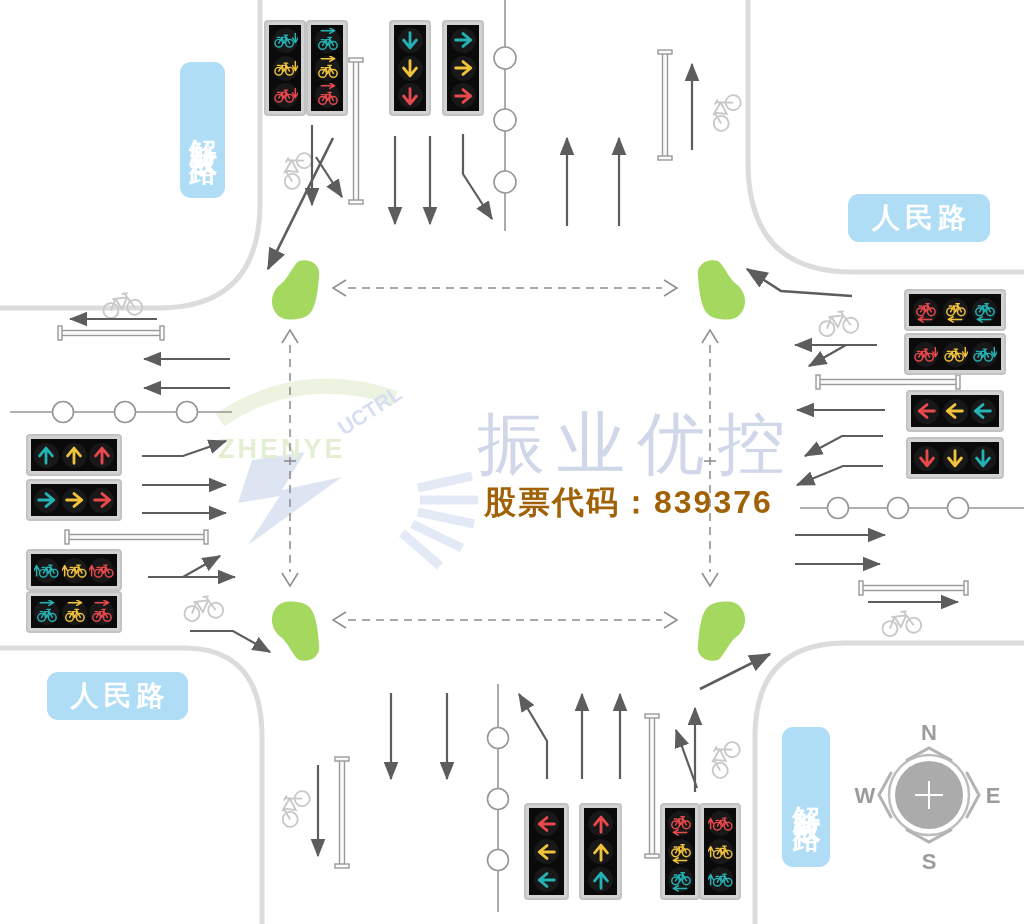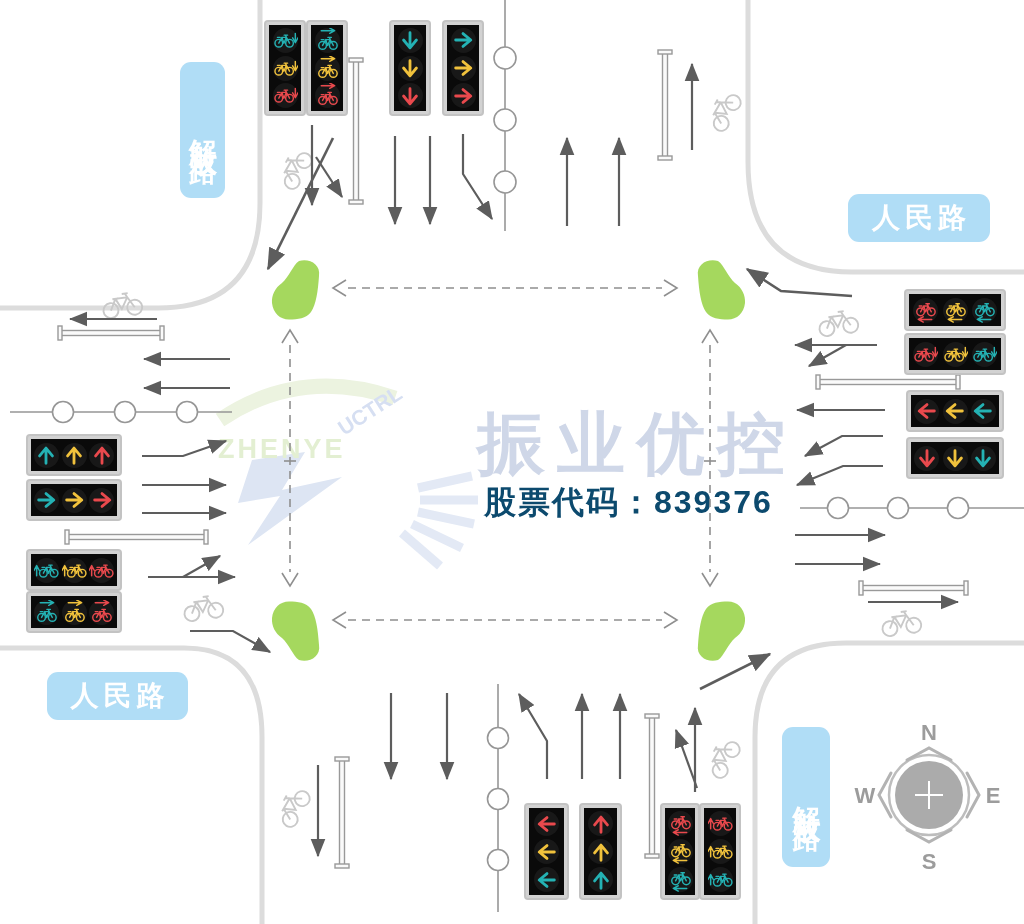--- a/index.html
+++ b/index.html
@@ -1,23 +1,23 @@
 <!DOCTYPE html>
 <html><head>
 <meta charset="utf-8">
 <style>
   html,body{margin:0;padding:0;background:#fff}
   .stage{position:relative;width:1024px;height:924px;background:#ffffff;overflow:hidden;
          font-family:"Liberation Sans",sans-serif}
   .layer{position:absolute;left:0;top:0}
   
-  .wm-brand{position:absolute;left:477px;top:399px;font-size:68px;font-weight:bold;
+  .wm-brand{position:absolute;left:477px;top:399px;font-size:68px;font-weight:normal;
             color:#cfd7e8;letter-spacing:12px;white-space:nowrap;z-index:1}
   .wm-stock{position:absolute;left:484px;top:481px;font-size:32px;font-weight:bold;
-            color:#0c4a6e;letter-spacing:2px;white-space:nowrap;z-index:1}
+            color:#a16207;letter-spacing:2px;white-space:nowrap;z-index:1}
   
   .road-label{position:absolute;background:#b0ddf6;color:#fff;font-weight:bold;
               border-radius:11px;display:flex;align-items:center;justify-content:center;
               font-size:28px;letter-spacing:5px;z-index:4;text-indent:5px}
   .road-label.vert{writing-mode:vertical-rl;text-orientation:upright;letter-spacing:9px;text-indent:0}
   .lbl-n{left:180px;top:62px;width:45px;height:136px}
   .lbl-e{left:848px;top:194px;width:142px;height:48px}
   .lbl-w{left:47px;top:672px;width:141px;height:48px}
   .lbl-s{left:782px;top:727px;width:48px;height:140px}
   

